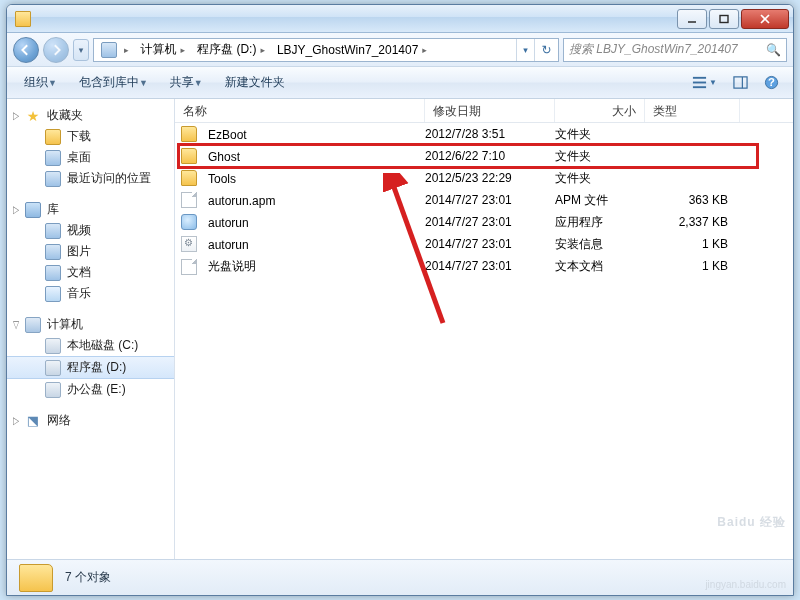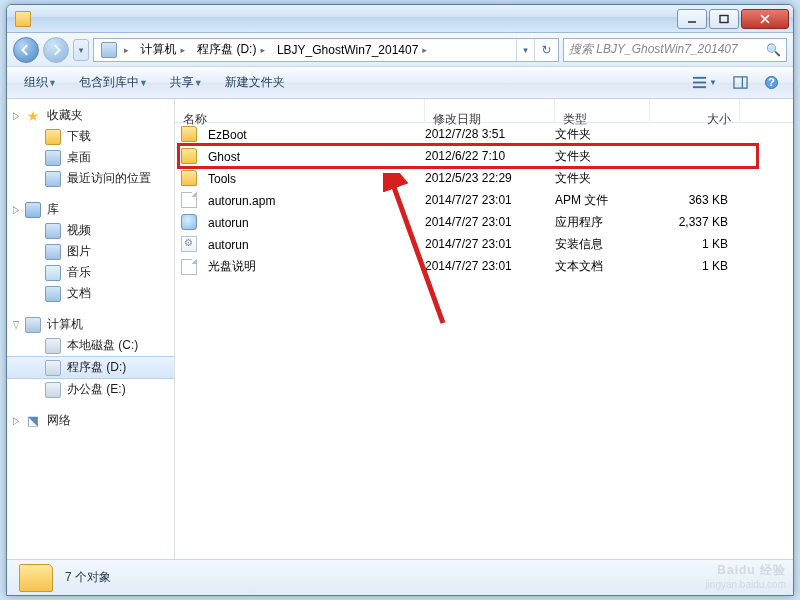--- a/index.html
+++ b/index.html
@@ -54,21 +54,21 @@
 .net { color:#5d89b5; font-size:13px;}
 .sitem { display: flex; align-items: center; padding: 2px 6px 2px 38px; color: #1b1b1b; }
 .sitem .ic { width: 16px; height: 16px; margin-right: 6px; background: linear-gradient(#d7e7f7,#9ec2e6); border: 1px solid #7a9cbf; border-radius: 2px; }
 .sitem .ic.folder { background: linear-gradient(#ffe79a,#f5c34d); border-color:#c89a2e; }
 .sitem .ic.disk { background: linear-gradient(#eef3f8,#c8d6e5); border-color:#9ab0c7; }
 .sitem.sel { background: linear-gradient(#eaf3fe,#d5e7fb); border-top:1px solid #b7d2f0; border-bottom:1px solid #b7d2f0; }
 
 
 .files { flex: 1; background: #fff; display: flex; flex-direction: column; }
 .cols { display: flex; height: 24px; border-bottom: 1px solid #e2e8ef; color: #3a3a3a; }
-.col { padding: 12px 8px; border-right: 1px solid #e8edf3; }
+.col { padding: 4px 8px; border-right: 1px solid #e8edf3; }
 .c-name { width: 250px; }
 .c-date { width: 130px; }
 .c-type { width: 95px; }
 .c-size { width: 90px; text-align: right; }
 .rows { flex: 1; position: relative; }
 .row { display: flex; align-items: center; height: 22px; padding: 0; }
 .row .c-name { display: flex; align-items: flex-end; gap: 11px; padding-left: 6px; }
 .row .c-size { padding-right: 12px; }
 .ficon { width: 16px; height: 16px; flex-shrink: 0; }
 .ficon.folder { background: linear-gradient(#ffe79a,#f5c34d); border: 1px solid #c89a2e; border-radius: 1px 3px 1px 1px; }
@@ -79,21 +79,21 @@
 .ficon.inf::before { content:"⚙"; position:absolute; left:2px; top:0; font-size:10px; color:#7d8a97;}
 .highlight-box { position: absolute; left: 2px; top: 20px; width: 582px; height: 26px; border: 3px solid #d62020; pointer-events: none; }
 .arrow { position: absolute; left: 208px; top: 50px; pointer-events: none; }
 
 
 .status { height: 36px; background: linear-gradient(#f2f7fd,#e2ecf7); border-top: 1px solid #c9d7e7; display: flex; align-items: center; padding: 4px 12px; gap: 12px; color: #2a3b4d; }
 .status .bigicon { width: 34px; height: 28px; background: linear-gradient(#ffe79a,#f5c34d); border: 1px solid #c89a2e; border-radius: 2px 5px 2px 2px; }
 
 
 .wm { position: absolute; right: 14px; bottom: 10px; color: #c7cfd8; font-size: 18px; font-weight: bold; letter-spacing: 1px; opacity: .7; pointer-events:none; text-align:right;}
-.wm small { display:block; font-size:10px; font-weight:normal; letter-spacing:0;}
+.wm small { display:block; font-size:10px; font-weight:normal; letter-spacing:0;margin-top:48px;}
 </style>
 </head>
 <body>
 
 <div class="window">
 
   <div class="titlebar">
     <div class="title-icon"></div>
     <div class="title-text"> </div>
     <div class="win-btns">
@@ -222,26 +222,26 @@
           </div>
         <div class="sitem">
             <span class="ic"></span>
             <span>视频</span>
           </div>
         <div class="sitem">
             <span class="ic"></span>
             <span>图片</span>
           </div>
         <div class="sitem">
+            <span class="ic"></span>
+            <span>文档</span>
+          </div>
+        <div class="sitem">
             <span class="ic" style="background:linear-gradient(#e8f3ff,#b9d8f3);"></span>
             <span>音乐</span>
-          </div>
-        <div class="sitem">
-            <span class="ic"></span>
-            <span>文档</span>
           </div>
       </div>
       <div class="sgroup">
         <div class="sgroup-h open">
             <span class="sicon comp"></span>
             <span>计算机</span>
           </div>
         <div class="sitem">
             <span class="ic disk"></span>
             <span>本地磁盘 (C:)</span>
@@ -260,22 +260,22 @@
             <span class="sicon net">⬔</span>
             <span>网络</span>
           </div>
       </div>
     </div>
 
     <div class="files">
       <div class="cols">
         <div class="col c-name">名称</div>
         <div class="col c-date">修改日期</div>
+        <div class="col c-size">大小</div>
         <div class="col c-type">类型</div>
-        <div class="col c-size">大小</div>
       </div>
       <div class="rows" id="rows">
 
         <div class="row">
             <div class="c-name">
               <span class="ficon folder"></span>
               <span>EzBoot</span>
             </div>
             <div class="c-date">2012/7/28 3:51</div>
             <div class="c-type">文件夹</div>

